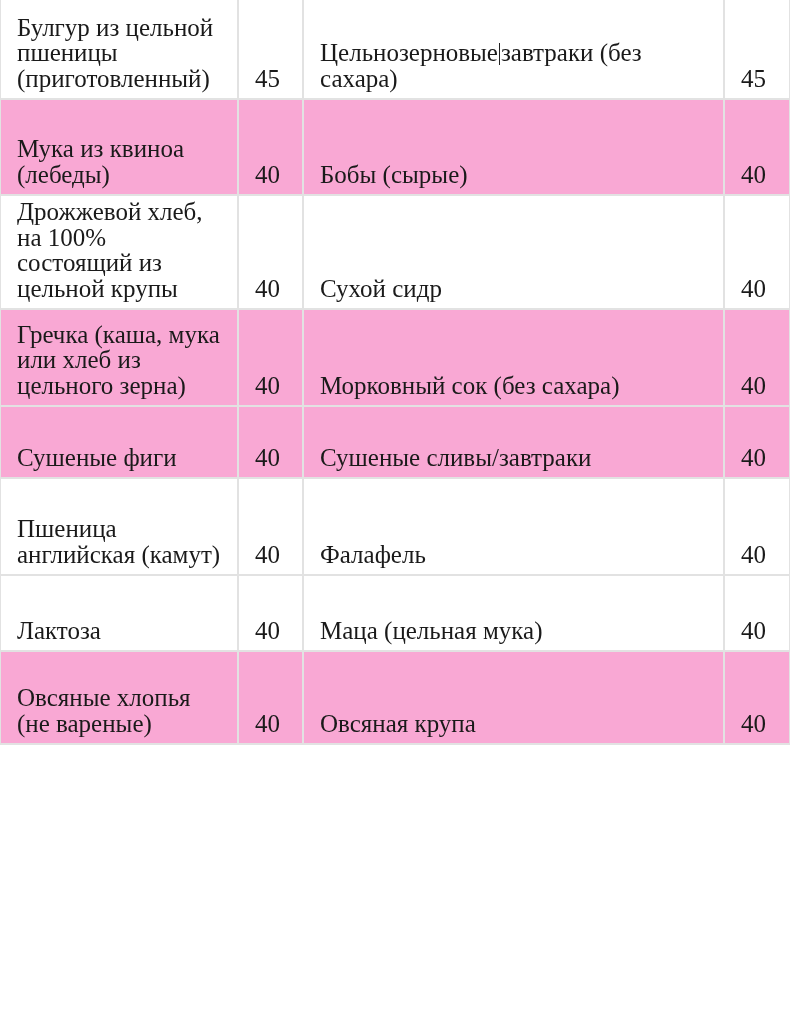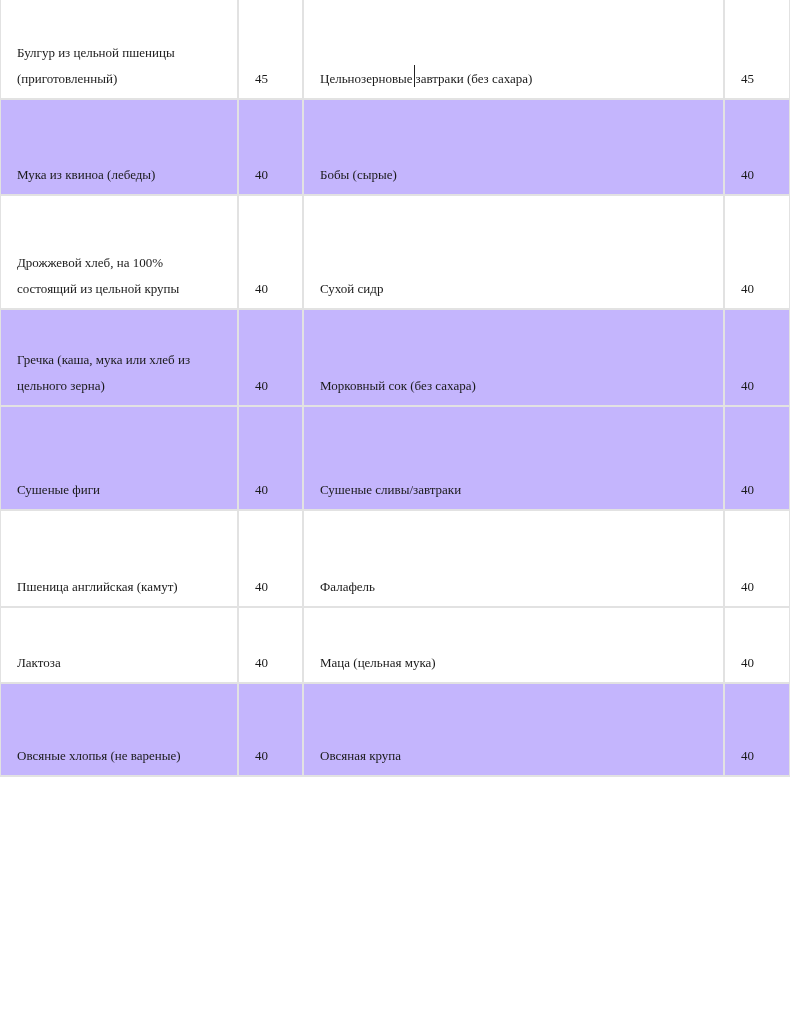--- a/index.html
+++ b/index.html
@@ -17,32 +17,32 @@
     table.gi-table {
       border-collapse: collapse;
       table-layout: fixed;
       width: 790px;
       margin-top: -2px;
       margin-left: -1px;
     }
     table.gi-table td {
       border: 2px solid #e2e2e2;
       vertical-align: bottom;
-      font-size: 13px;
+      font-size: 25px;
       line-height: 25.5px;
       padding: 0 14px 7px 16px;
       word-wrap: break-word;
     }
     table.gi-table td.num {
       padding-left: 16px;
       padding-right: 8px;
       font-family: Liberation Serif, serif;
     }
     table.gi-table tr.alt td {
-      background: #c4b5fd;
+      background: #f9a8d4;
     }
     col.c1 { width: 238px; }
     col.c2 { width: 65px; }
     col.c3 { width: 421px; }
     col.c4 { width: 66px; }
     .cursor {
       display: inline-block;
       width: 1px;
       height: 22px;
       background: #222;
@@ -78,21 +78,21 @@
       <td class="num">40</td>
       <td>Сухой сидр</td>
       <td class="num">40</td>
     </tr>
     <tr class="alt" style="height:97px">
       <td>Гречка (каша, мука или хлеб из цельного зерна)</td>
       <td class="num">40</td>
       <td>Морковный сок (без сахара)</td>
       <td class="num">40</td>
     </tr>
-    <tr class="alt" style="height:104px">
+    <tr class="alt" style="height:72px">
       <td>Сушеные фиги</td>
       <td class="num">40</td>
       <td>Сушеные сливы/завтраки</td>
       <td class="num">40</td>
     </tr>
     <tr style="height:97px">
       <td>Пшеница английская (камут)</td>
       <td class="num">40</td>
       <td>Фалафель</td>
       <td class="num">40</td>

